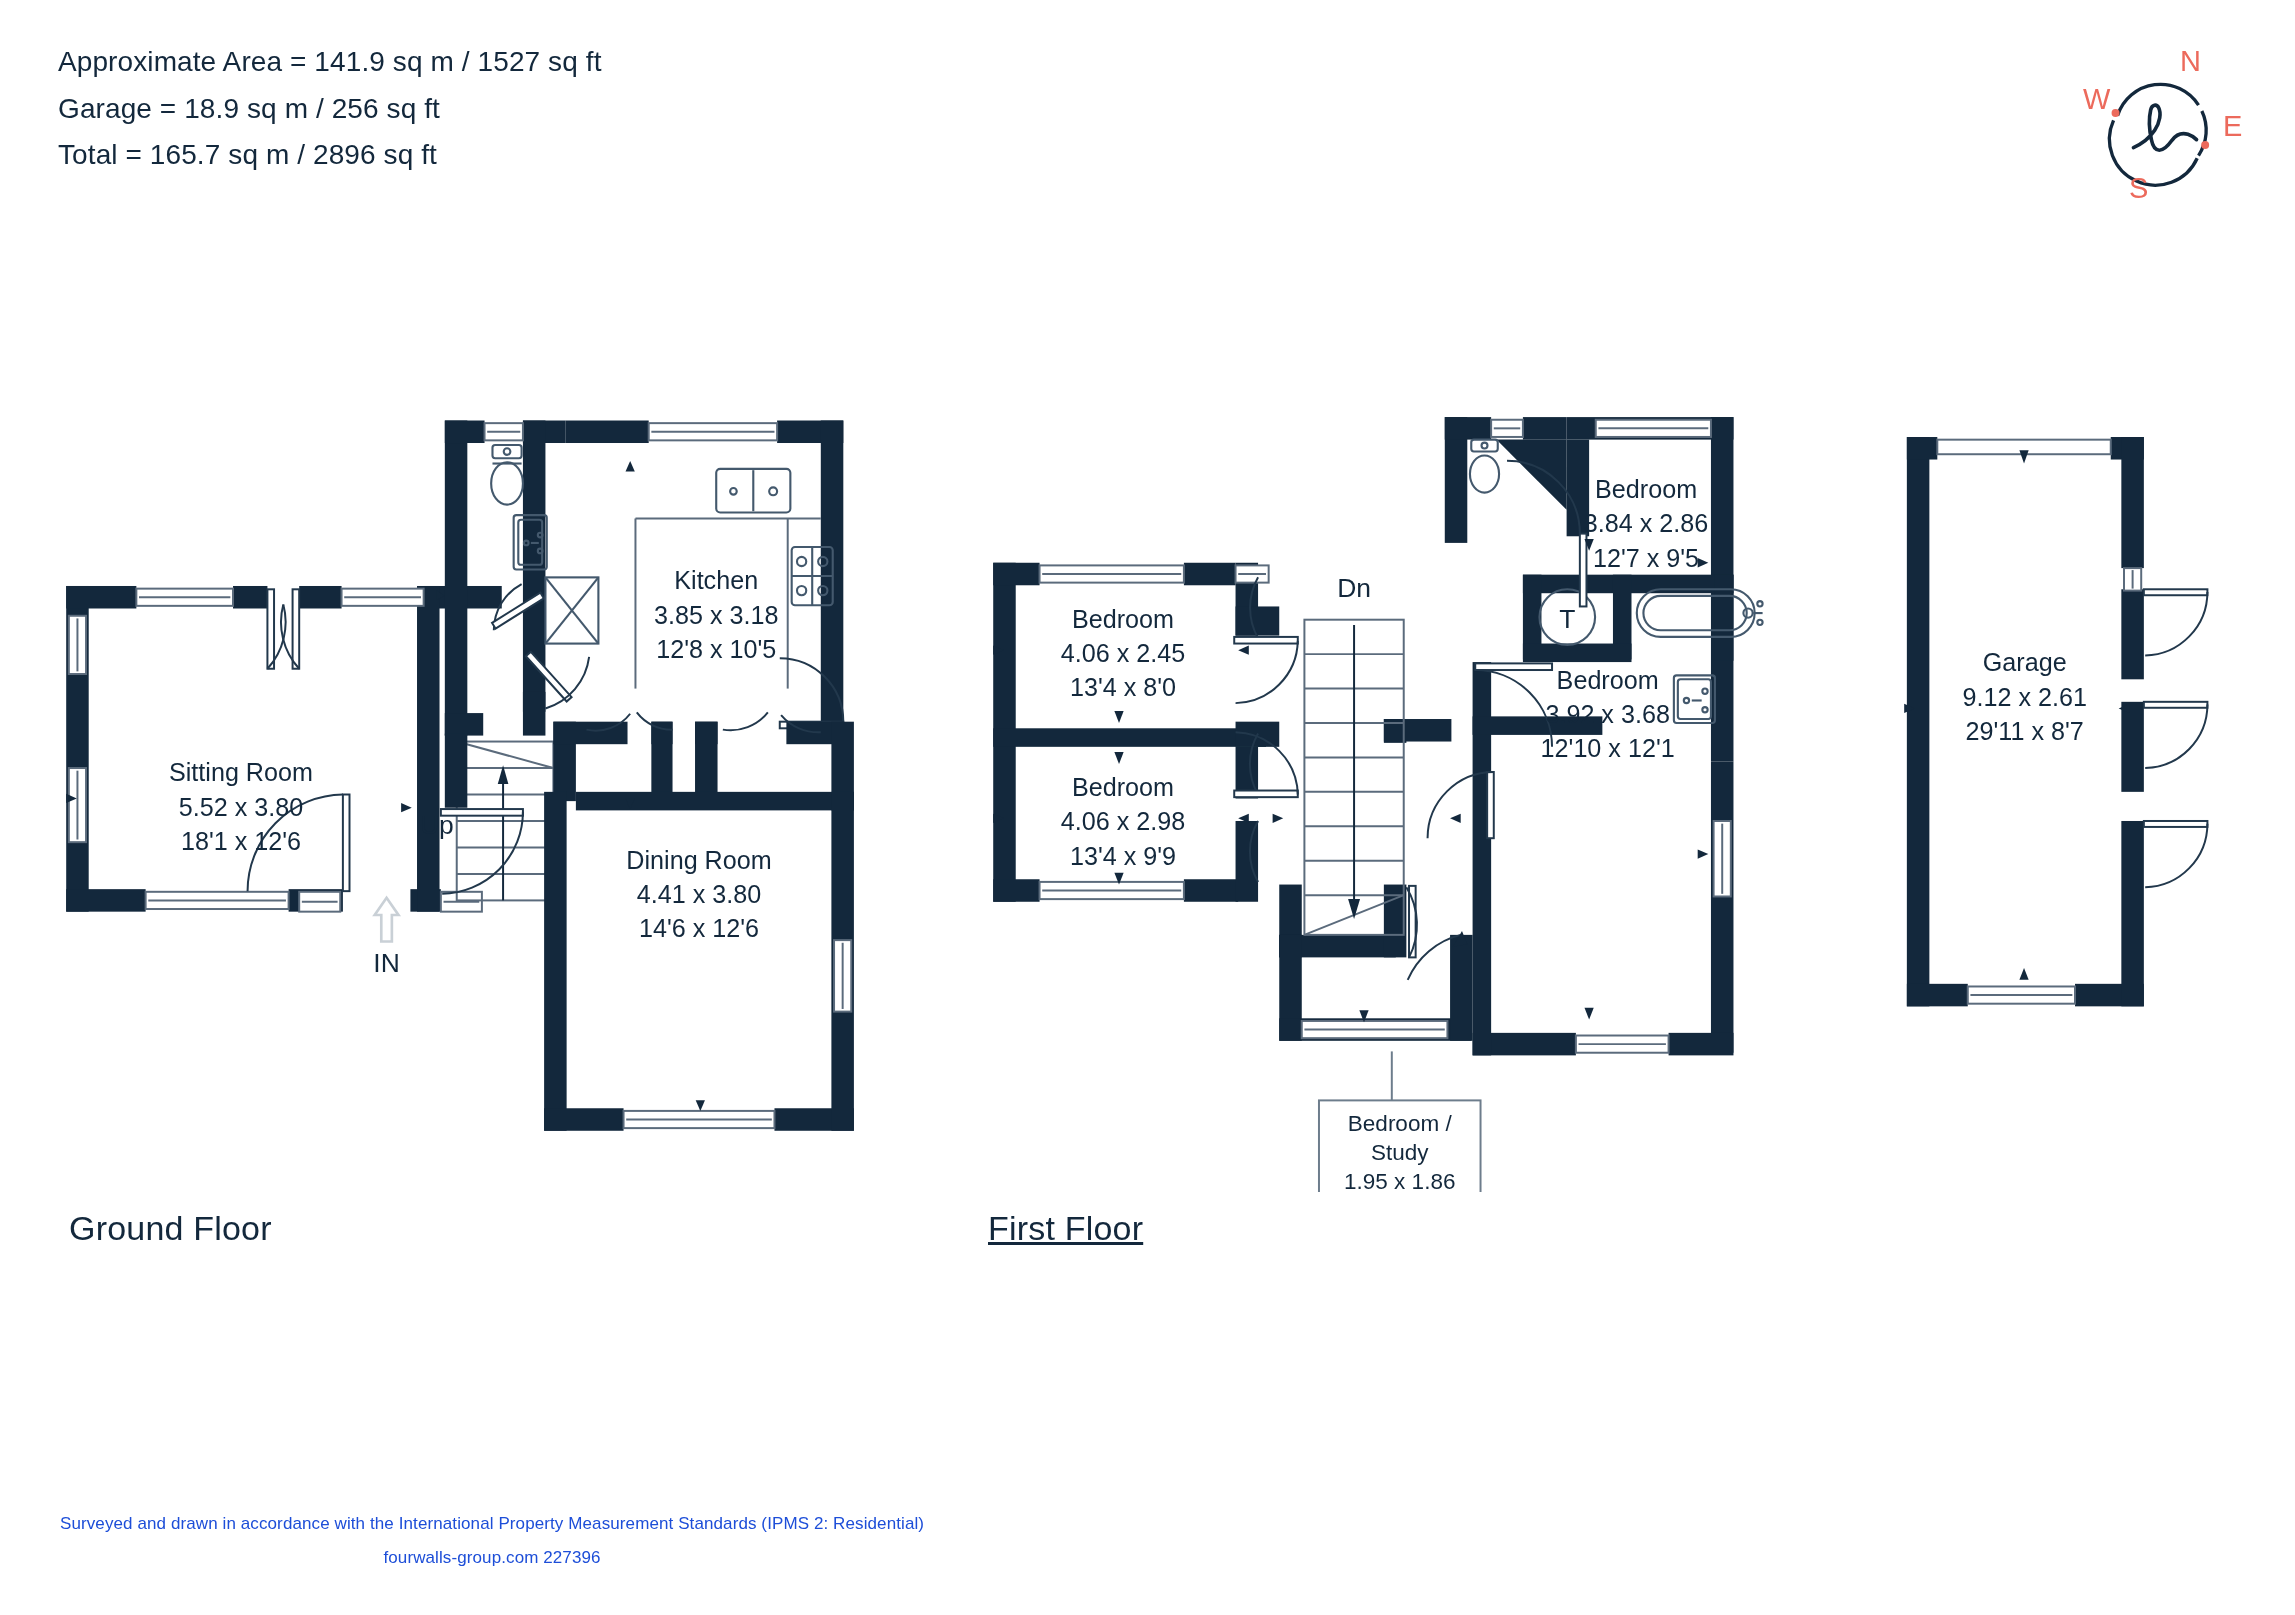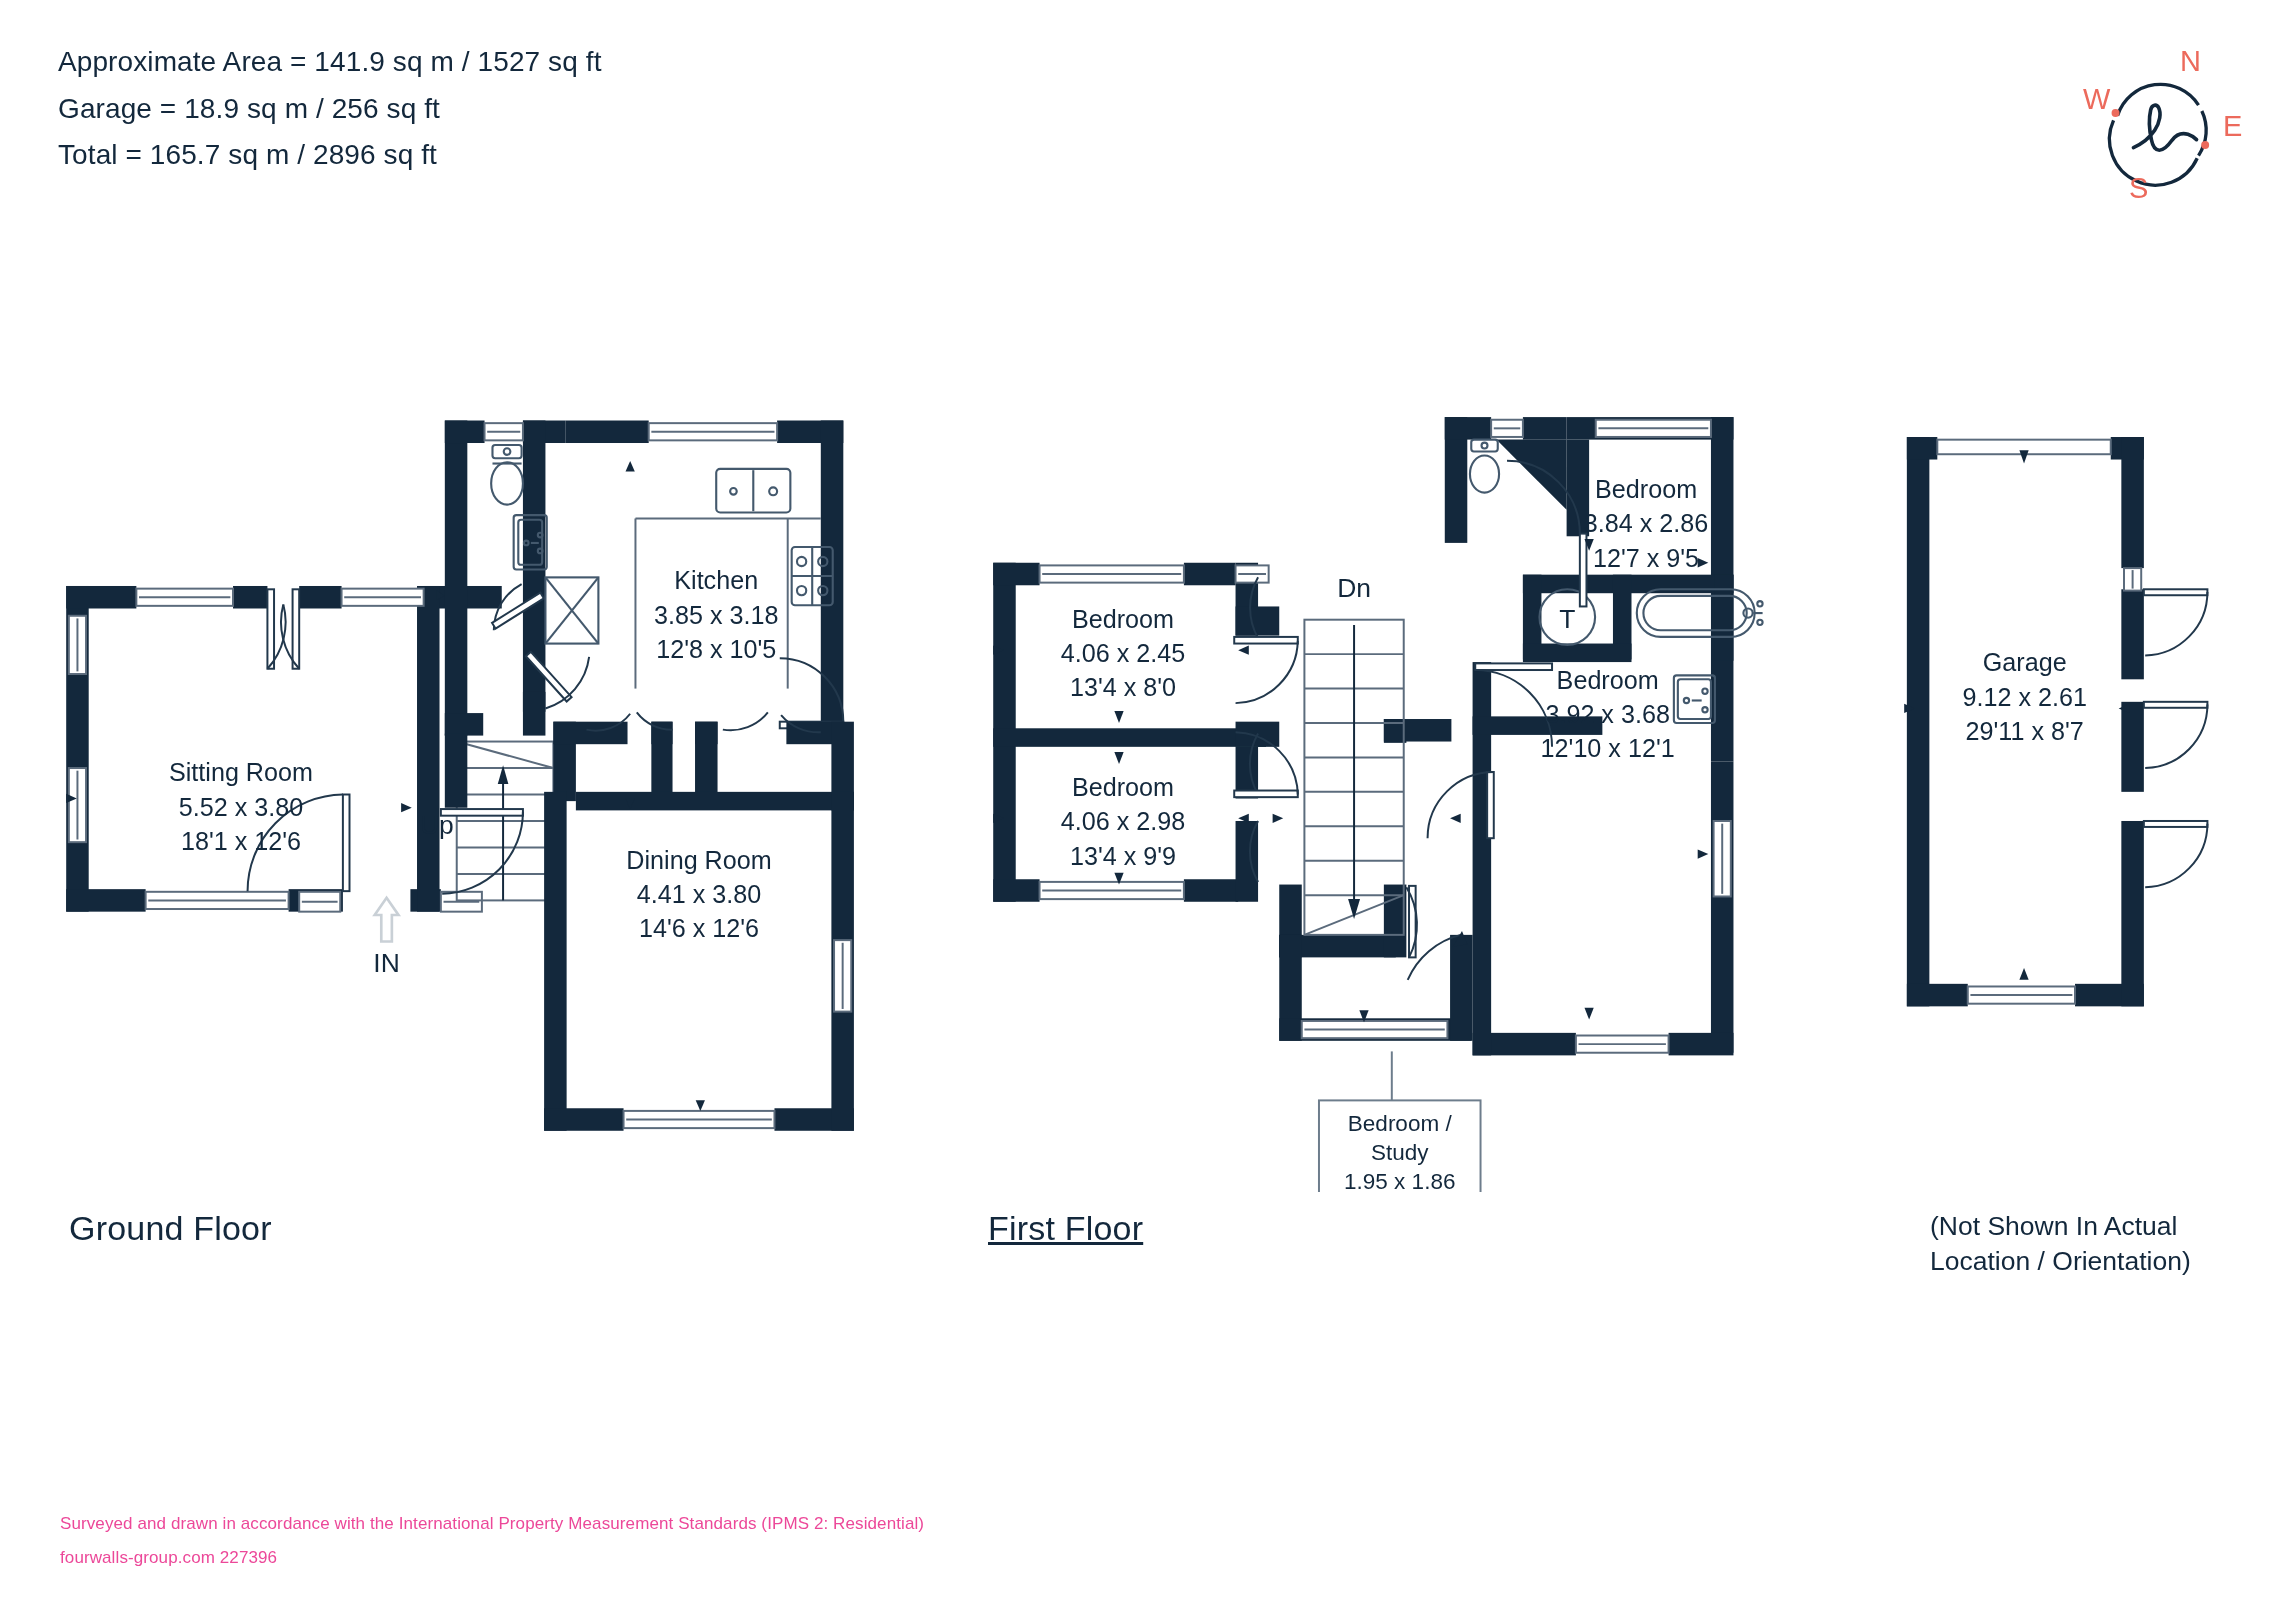--- a/index.html
+++ b/index.html
@@ -72,24 +72,25 @@
   }
   
   #footer {
     position: absolute;
     left: 60px;
     top: 1515px;
     line-height: 1;
   }
   #footer .foot-line {
     font-size: 17px;
-    color: #ec4899;
+    color: #1d4ed8;
     margin-bottom: 17px;
     letter-spacing: 0.1px;
     white-space: nowrap;
+    text-align: center;
   }
   
   .plan-svg { position: absolute; display: block; }
   #svg-ground { left: 0px; top: 397px; }
   #svg-first  { left: 927px; top: 397px; }
   #svg-garage { left: 1887px; top: 397px; }
 
   .wall   { fill: #13283c; }
   .thin   { fill: none; stroke: #5b6b7c; stroke-width: 3; }
   .thin2  { fill: none; stroke: #3b5064; stroke-width: 3; }
@@ -587,24 +588,20 @@
 
     <g>
       <text class="rtext" x="208" y="414">Garage</text>
       <text class="rtext" x="208" y="466">9.12 x 2.61</text>
       <text class="rtext" x="208" y="518">29'11 x 8'7</text>
     </g>
   </svg>
 
   <div class="floor-title" id="title-ground">Ground Floor</div>
   <div class="floor-title" id="title-first">First Floor</div>
-  <div id="garage-note">
-    <div>(Not Shown In Actual</div>
-    <div>Location / Orientation)</div>
-  </div>
 
   <div id="footer">
     <div class="foot-line">Surveyed and drawn in accordance with the International Property Measurement Standards (IPMS 2: Residential)</div>
     <div class="foot-line">fourwalls-group.com 227396</div>
   </div>
 
 </div>
 
 
 </body></html>

